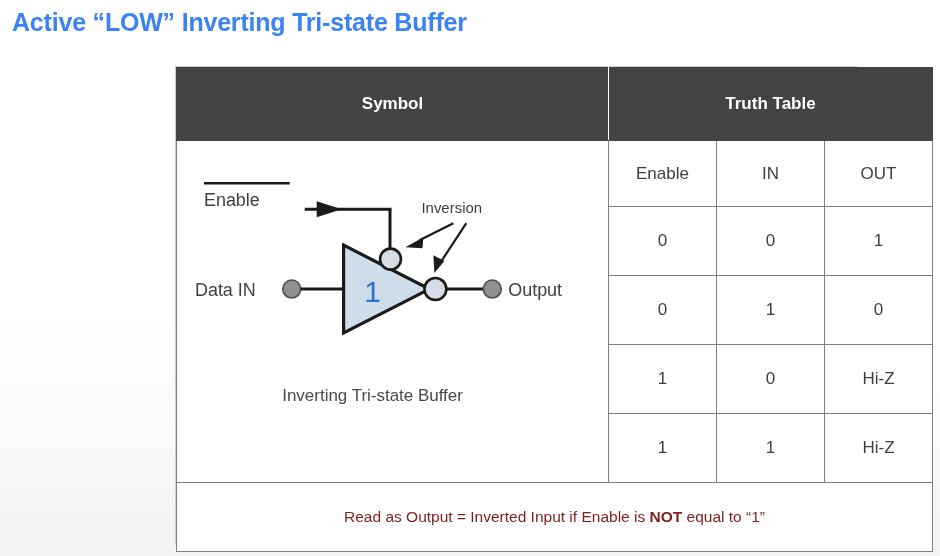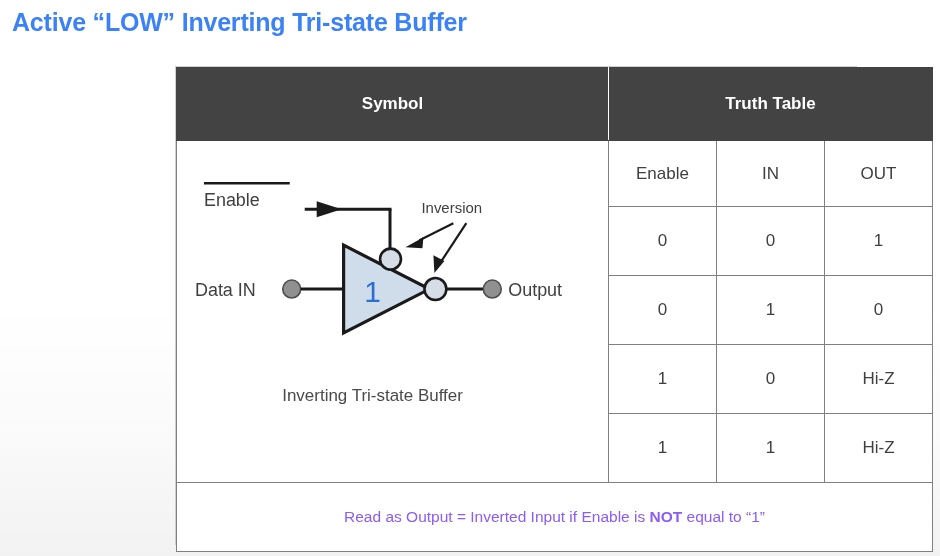--- a/index.html
+++ b/index.html
@@ -89,21 +89,21 @@
   .tt-cell {
     font-size: 17px;
     color: #404040;
     height: 68px;
     background: #ffffff;
   }
 
   .footer-cell {
     height: 68px;
     font-size: 15.5px;
-    color: #8b5cf6;
+    color: #7f1d1d;
     background: #ffffff;
   }
   .footer-cell b { font-weight: bold; }
 
   
   .symbol-wrap {
     position: absolute;
     inset: 0;
   }
   .symbol-svg {

